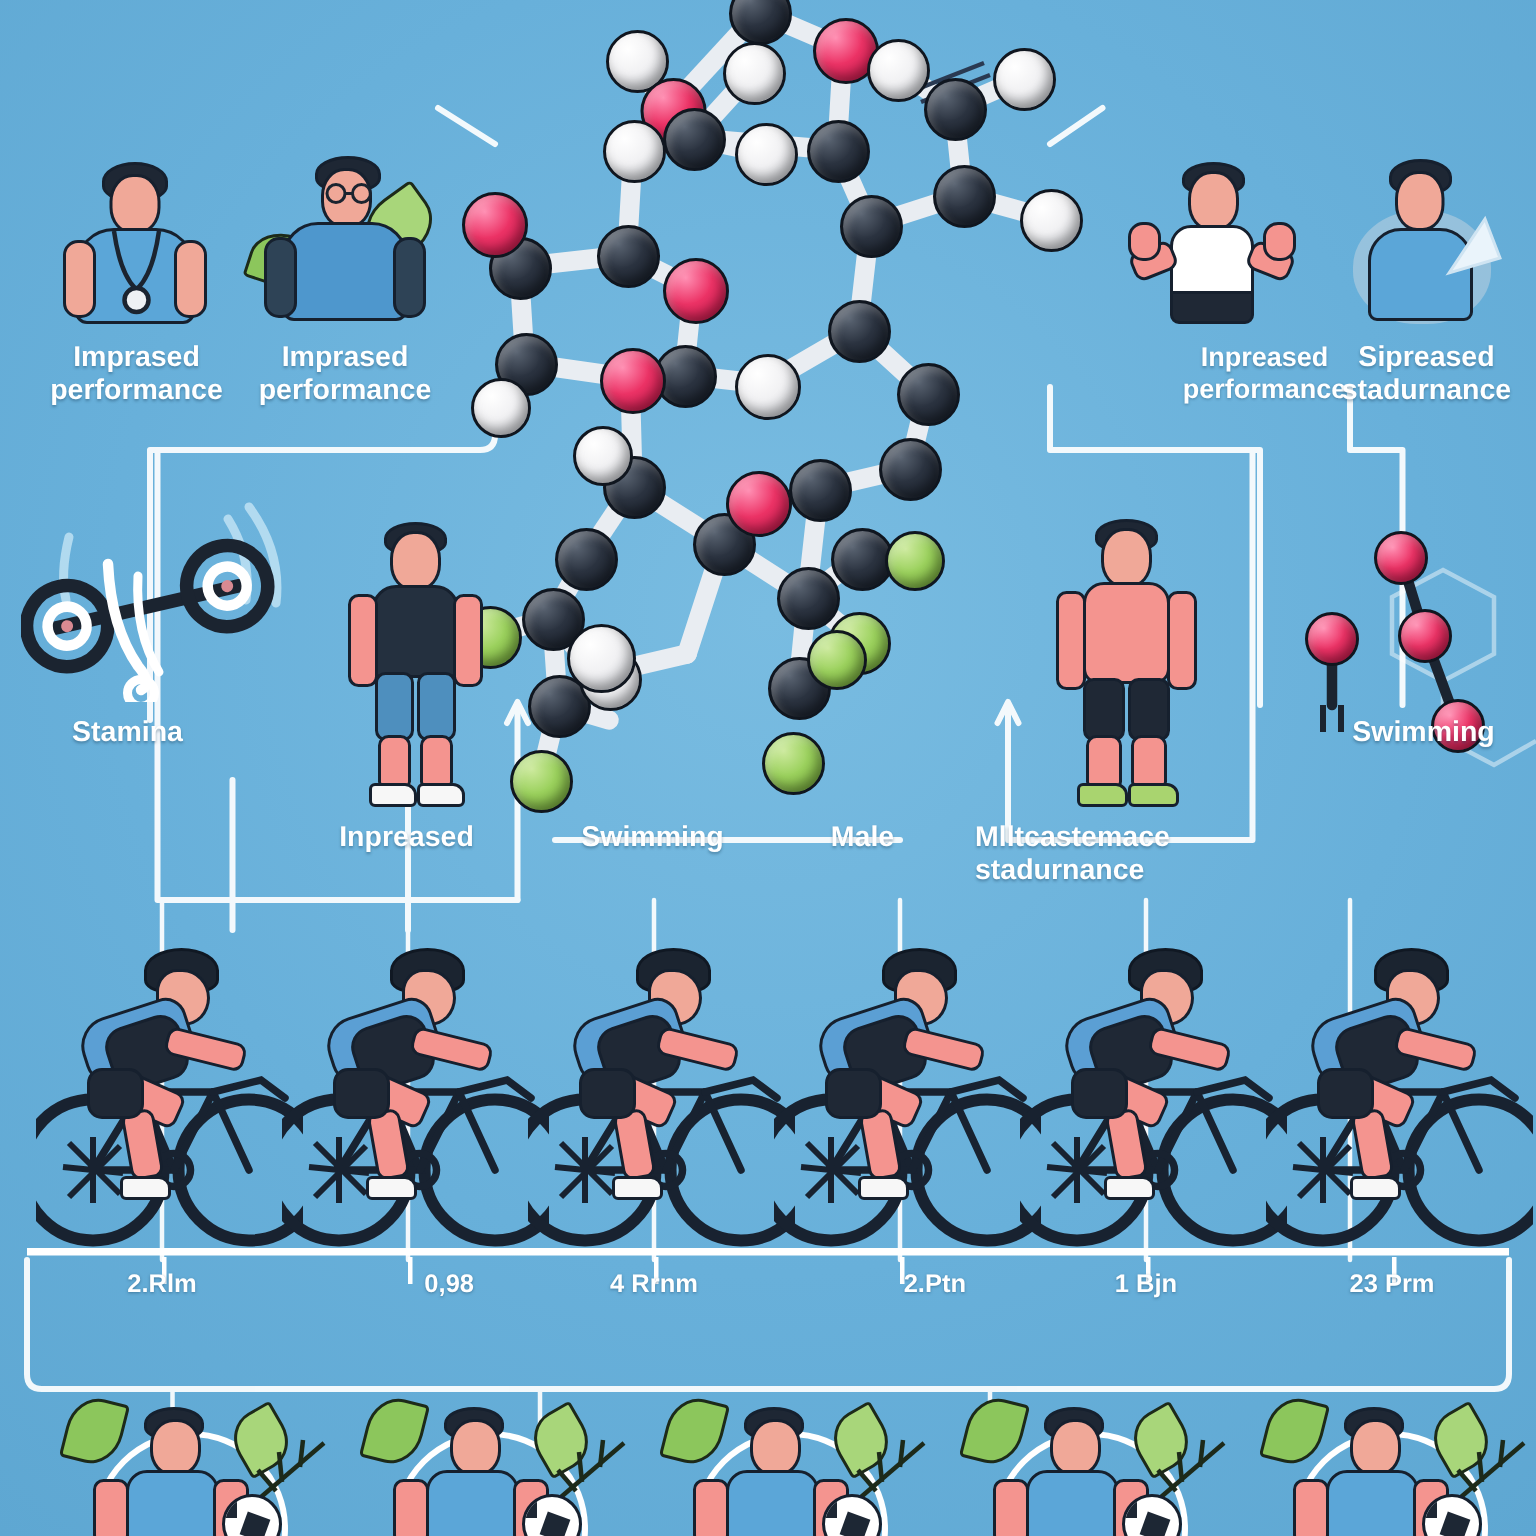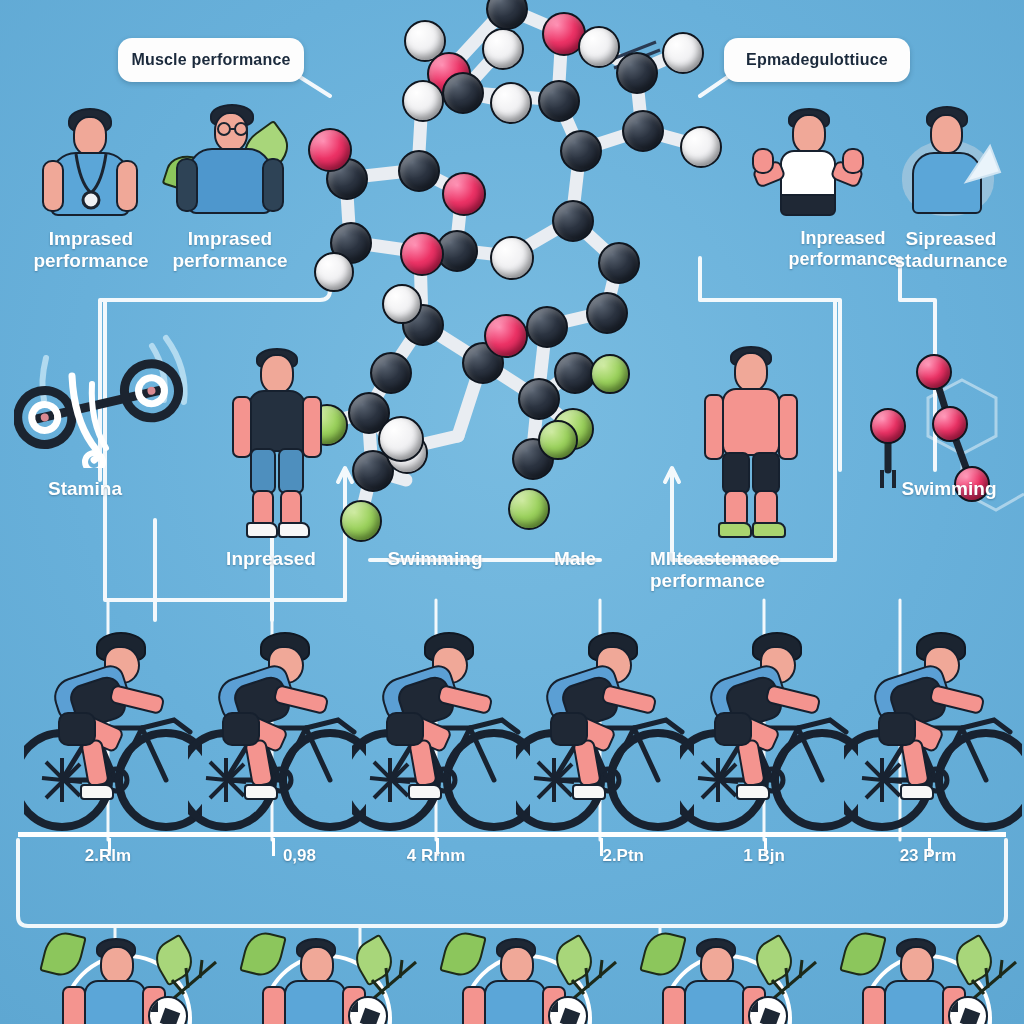--- a/index.html
+++ b/index.html
@@ -151,26 +151,20 @@
       <path d="M962 454 L962 492 L996 510 L1024 494"></path>
     </g>
 
     <g fill="none" stroke="#bfe2f4" stroke-width="6" stroke-linecap="round" opacity=".85">
       <path d="M46 358 Q40 382 44 400"></path>
       <path d="M152 346 Q168 372 164 400"></path>
       <path d="M166 338 Q188 368 184 402"></path>
     </g>
   </svg>
 
-  <div class="pill" style="left:118px; top:38px; width:186px; height:44px; font-size:16px;">
-    <span>Muscle performance</span>
-  </div>
-  <div class="pill" style="left:724px; top:38px; width:186px; height:44px; font-size:16px;">
-    <span>Epmadegulottiuce</span>
-  </div>
 
   <div class="fig" style="left:42px; top:108px; width:96px; height:108px;">
     <div class="hair" style="left:26px; top:0px; width:44px; height:26px;"></div>
     <div class="head" style="left:31px; top:8px; width:34px; height:40px;"></div>
     <div class="torso" style="left:8px; top:44px; width:80px; height:64px; background:#5ba6d8; border-radius:26px 26px 8px 8px;"></div>
     <div class="torso" style="left:0px; top:52px; width:22px; height:52px; background:#f0a898; border-radius:10px;"></div>
     <div class="torso" style="left:74px; top:52px; width:22px; height:52px; background:#f0a898; border-radius:10px;"></div>
     <svg style="position:absolute; left:24px; top:44px;" width="52" height="62">
       <path d="M10 2 Q14 30 24 40" fill="none" stroke="#1b2430" stroke-width="3"></path>
       <path d="M40 2 Q36 30 26 40" fill="none" stroke="#1b2430" stroke-width="3"></path>
@@ -404,21 +398,21 @@
   </div>
 
   <div class="cap" style="left:20px; top:478px; width:130px; font-size:19px;">Stamina</div>
   <div class="cap" style="left:884px; top:478px; width:130px; font-size:19px;">Swimming</div>
 
   <div class="cap" style="left:196px; top:548px; width:150px; font-size:19px;">Inpreased</div>
   <div class="cap" style="left:370px; top:548px; width:130px; font-size:19px;">Swimming</div>
   <div class="cap" style="left:520px; top:548px; width:110px; font-size:19px;">Male</div>
 
   <div class="cap" style="left:650px; top:548px; width:180px; font-size:19px; text-align:left;">Mlltcastemace
-performance</div>
+stadurnance</div>
 
   <div id="cyclists">
       <div class="fig" style="left: 24px; top: 628px; width: 178px; height: 206px;">
     <svg width="178" height="206">
       <circle cx="38" cy="152" r="47" fill="none" stroke="#182230" stroke-width="8"></circle>
       <circle cx="142" cy="152" r="47" fill="none" stroke="#182230" stroke-width="8"></circle>
       <g stroke="#182230" stroke-width="5" fill="none" stroke-linecap="round">
         <path d="M38 152 L92 152 L70 100 L38 152"></path>
         <path d="M92 152 L118 100 L70 100"></path>
         <path d="M118 100 L142 152"></path>

